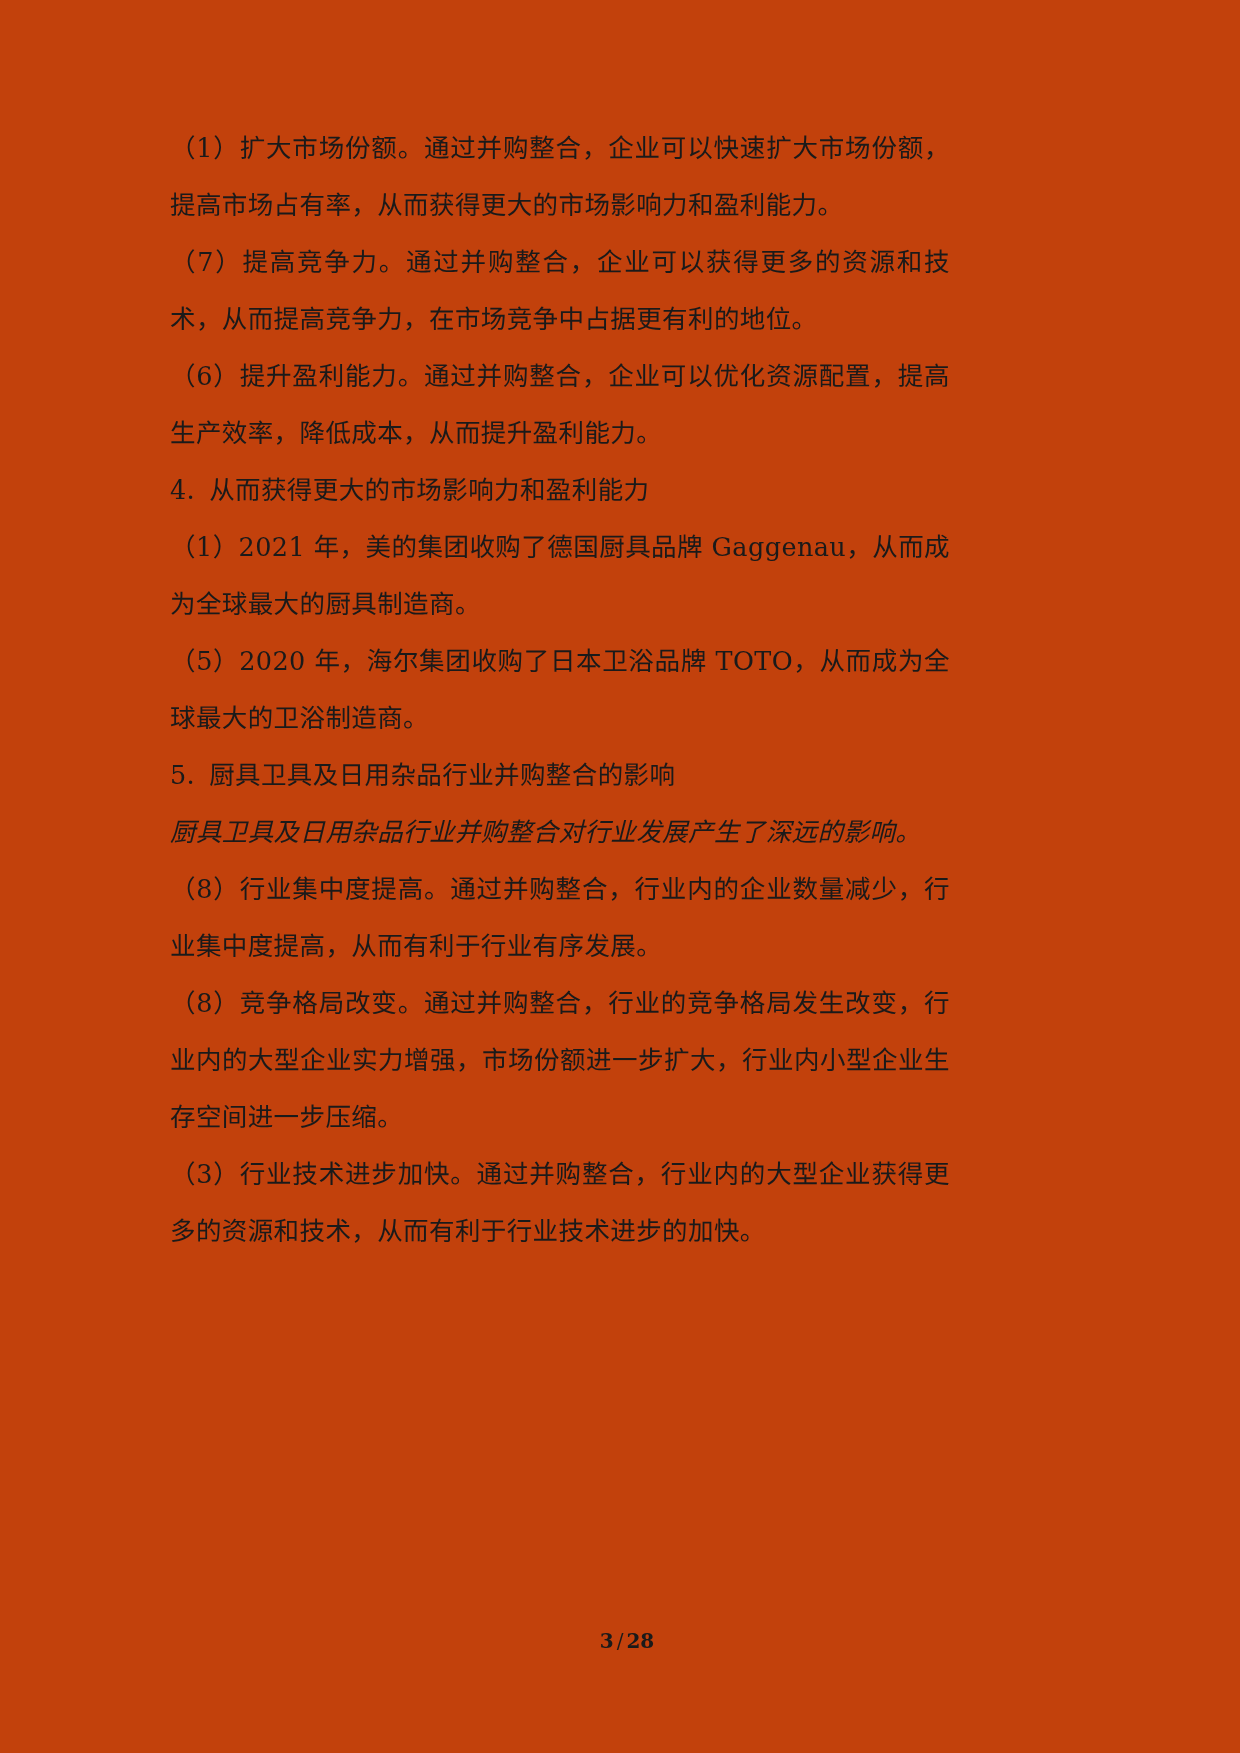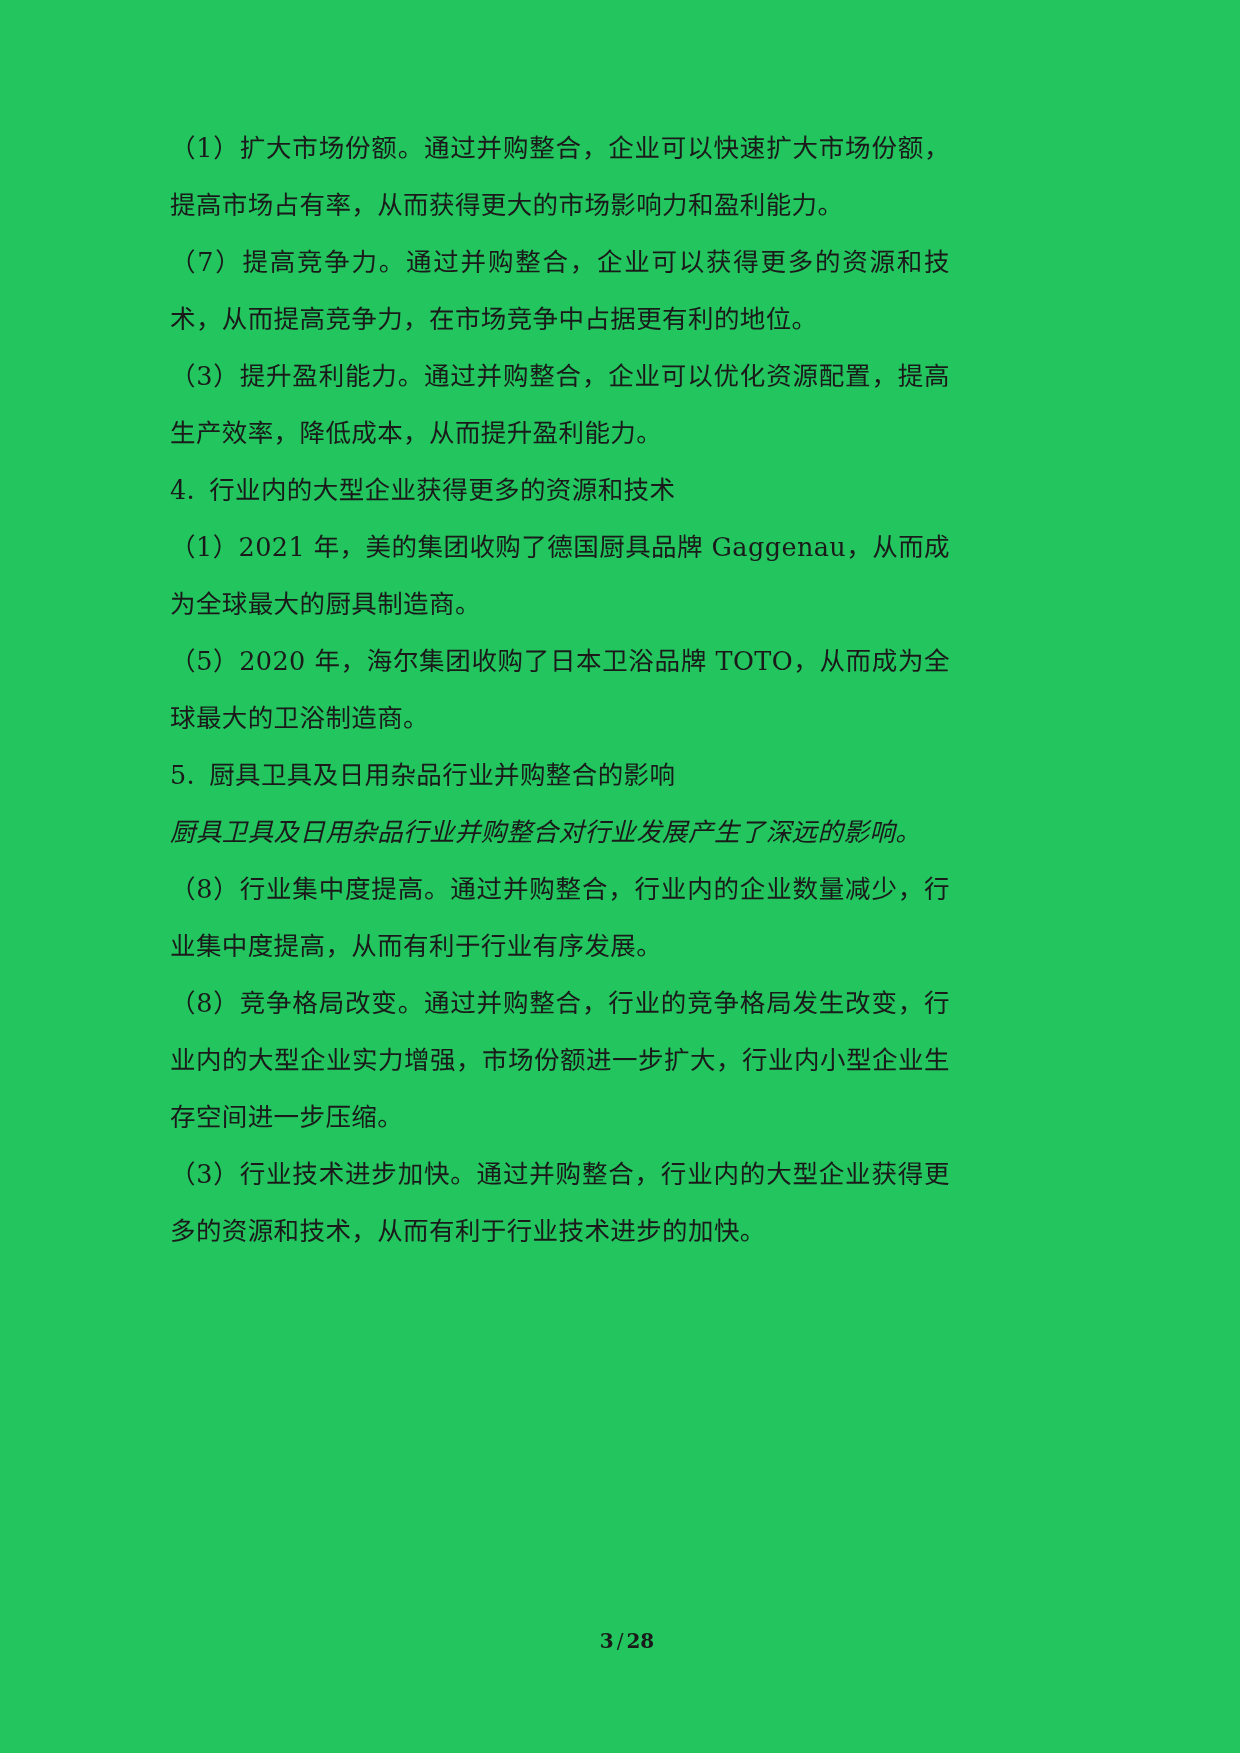--- a/index.html
+++ b/index.html
@@ -5,21 +5,21 @@
   html, body {
     margin: 0;
     padding: 0;
     background: #ffffff;
   }
   .page {
     position: relative;
     width: 1240px;
     height: 1753px;
     margin: 0 auto;
-    background: #22c55e;
+    background: #c2410c;
     box-sizing: border-box;
     overflow: hidden;
   }
   .content {
     position: absolute;
     left: 170px;
     top: 120px;
     width: 780px;
   }
   .para {
@@ -71,24 +71,24 @@
 </head>
 <body>
 
 <div class="page">
   <div class="content">
 
     <p class="para indent">（1）扩大市场份额。通过并购整合，企业可以快速扩大市场份额，提高市场占有率，从而获得更大的市场影响力和盈利能力。</p>
 
     <p class="para indent">（7）提高竞争力。通过并购整合，企业可以获得更多的资源和技术，从而提高竞争力，在市场竞争中占据更有利的地位。</p>
 
-    <p class="para indent">（3）提升盈利能力。通过并购整合，企业可以优化资源配置，提高生产效率，降低成本，从而提升盈利能力。</p>
+    <p class="para indent">（6）提升盈利能力。通过并购整合，企业可以优化资源配置，提高生产效率，降低成本，从而提升盈利能力。</p>
 
     <p class="heading">
-      <span class="num">4.</span><span>行业内的大型企业获得更多的资源和技术</span>
+      <span class="num">4.</span><span>从而获得更大的市场影响力和盈利能力</span>
     </p>
 
     <p class="para indent">（1）2021 年，美的集团收购了德国厨具品牌 Gaggenau，从而成为全球最大的厨具制造商。</p>
 
     <p class="para indent">（5）2020 年，海尔集团收购了日本卫浴品牌 TOTO，从而成为全球最大的卫浴制造商。</p>
 
 
     <p class="heading">
       <span class="num">5.</span><span>厨具卫具及日用杂品行业并购整合的影响</span>
     </p>

